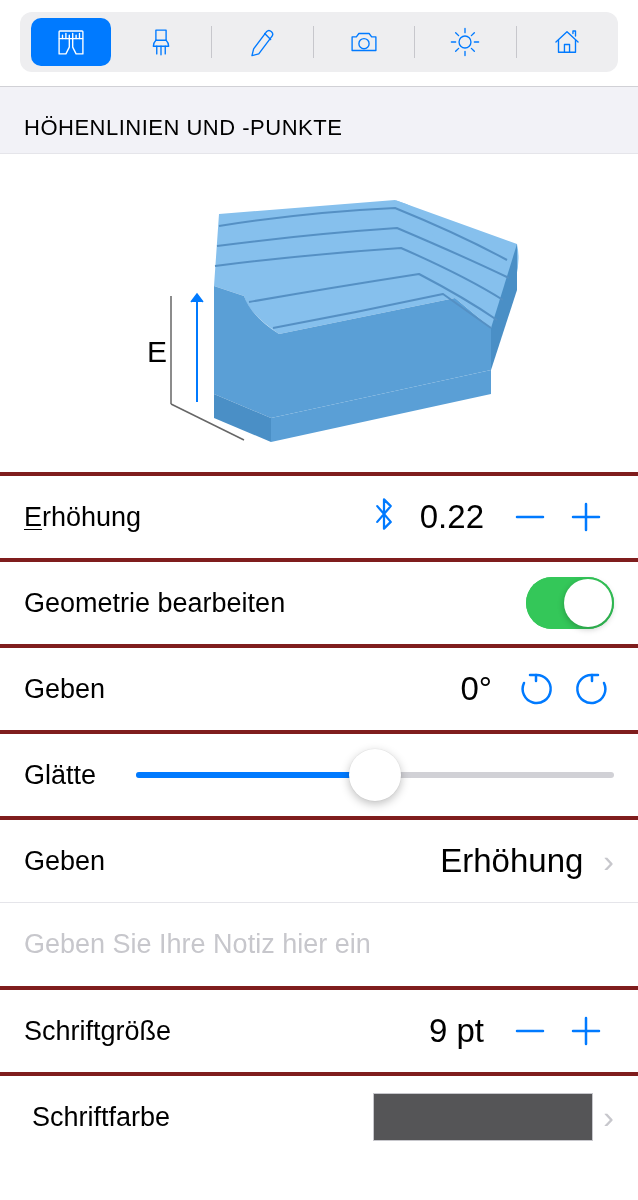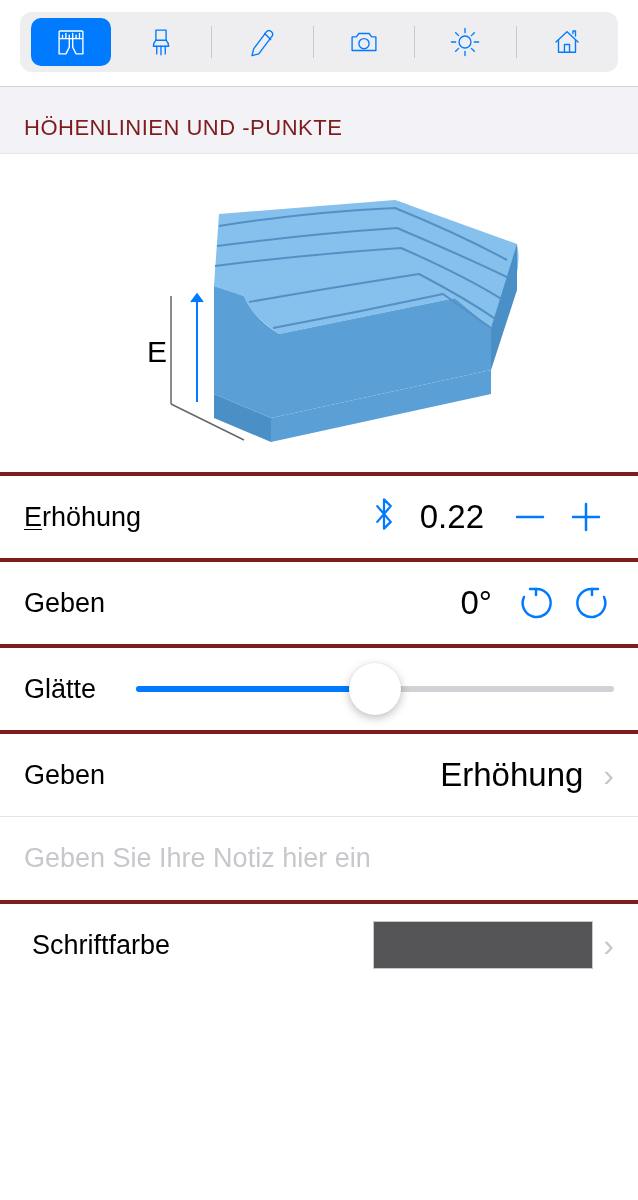--- a/index.html
+++ b/index.html
@@ -35,21 +35,21 @@
     .tool-btn.active { background: #007aff; }
     .tool-btn svg { width: 34px; height: 34px; }
     .tool-btn .stroke { stroke: #007aff; fill: none; stroke-width: 1.6; }
     .tool-btn.active .stroke { stroke: #fff; }
     .tool-sep {
       width: 1px; height: 32px; background: #c7c7cc;
     }
     .section-header {
       background: #f2f2f7;
       padding: 28px 24px 12px 24px;
-      color: #7f1d1d;
+      color: #000000;
       font-size: 22px;
       letter-spacing: 0.5px;
       border-bottom: 1px solid #e5e5ea;
     }
     .illustration {
       padding: 40px 0 28px 0;
       display: flex;
       align-items: center;
       justify-content: center;
     }
@@ -225,20 +225,27 @@
         </svg>
     </span>
     <span class="stepper-btn">
       <svg viewBox="0 0 34 34">
           <line x1="4" y1="17" x2="30" y2="17" stroke="#007aff" stroke-width="2.5" stroke-linecap="round"></line>
           <line x1="17" y1="4" x2="17" y2="30" stroke="#007aff" stroke-width="2.5" stroke-linecap="round"></line>
         </svg>
     </span>
   </div>
 
+  <div class="row">
+    <span class="row-label">Geometrie bearbeiten</span>
+    <span class="row-spacer"></span>
+    <div class="switch">
+      <div class="knob"></div>
+    </div>
+  </div>
 
   <div class="row">
     <span class="row-label">Geben</span>
     <span class="row-spacer"></span>
     <span class="row-value">0°</span>
     <span class="rotate-btn">
       <svg viewBox="0 0 40 40">
           <path d="M20 6 A14 14 0 1 1 8 14" stroke="#007aff" stroke-width="2.5" fill="none" stroke-linecap="round"></path>
           <path d="M14 6 L20 6 L20 12" stroke="#007aff" stroke-width="2.5" fill="none" stroke-linecap="round" stroke-linejoin="round"></path>
         </svg>
@@ -265,20 +272,36 @@
     <span class="row-label">Geben</span>
     <span class="row-spacer"></span>
     <span class="row-value">Erhöhung</span>
     <span class="disclosure">›</span>
   </div>
 
   <div class="note-row">
     <input class="note-input" placeholder="Geben Sie Ihre Notiz hier ein" style="">
   </div>
 
+  <div class="row">
+    <span class="row-label">Schriftgröße</span>
+    <span class="row-spacer"></span>
+    <span class="row-value" style="margin-right:18px;">9 pt</span>
+    <span class="stepper-btn">
+      <svg viewBox="0 0 34 34">
+          <line x1="4" y1="17" x2="30" y2="17" stroke="#007aff" stroke-width="2.5" stroke-linecap="round"></line>
+        </svg>
+    </span>
+    <span class="stepper-btn">
+      <svg viewBox="0 0 34 34">
+          <line x1="4" y1="17" x2="30" y2="17" stroke="#007aff" stroke-width="2.5" stroke-linecap="round"></line>
+          <line x1="17" y1="4" x2="17" y2="30" stroke="#007aff" stroke-width="2.5" stroke-linecap="round"></line>
+        </svg>
+    </span>
+  </div>
 
   <div class="row" style="border-bottom:none;">
     <span class="row-label">Schriftfarbe</span>
     <span class="row-spacer"></span>
     <div class="color-swatch" style="background: rgb(85, 85, 87);"></div>
     <span class="disclosure">›</span>
   </div>
 
 </div>
 

